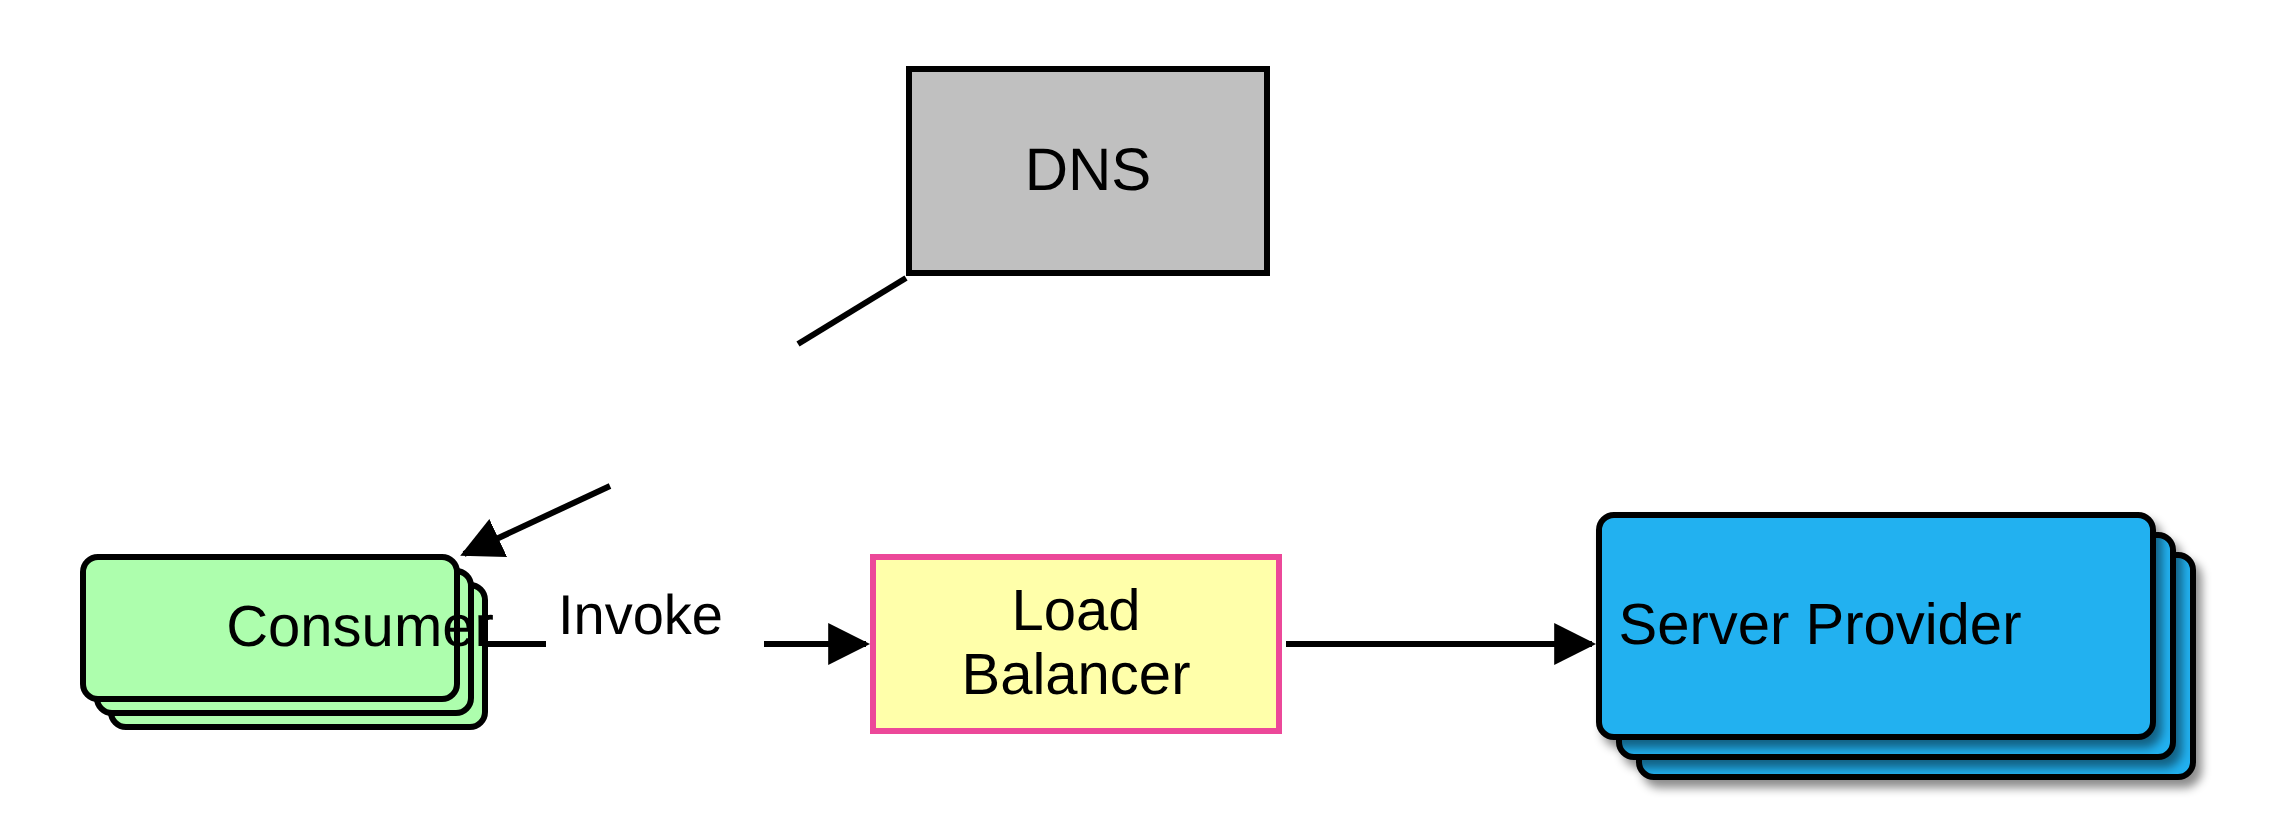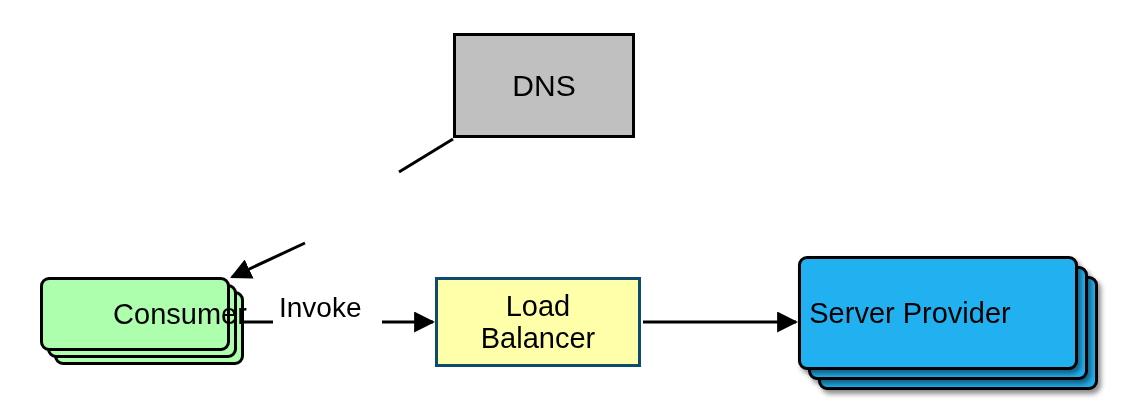--- a/index.html
+++ b/index.html
@@ -68,21 +68,21 @@
     margin-left: 45px;
   }
 
   
   #lb-node {
     left: 435px;
     top: 277px;
     width: 206px;
     height: 90px;
     background: #ffffaa;
-    border: 3px solid #0c4a6e;
+    border: 3px solid #ec4899;
     font-size: 29px;
   }
 
   
   #server-stack { left: 798px; top: 256px; width: 320px; height: 134px; }
   #server-stack .stack-sheet {
     background: #22b1f0;
     box-shadow: 3px 4px 5px rgba(0,0,0,0.45);
   }
   #server-stack .sheet-3 { left: 20px; top: 20px; width: 280px; height: 114px; }

